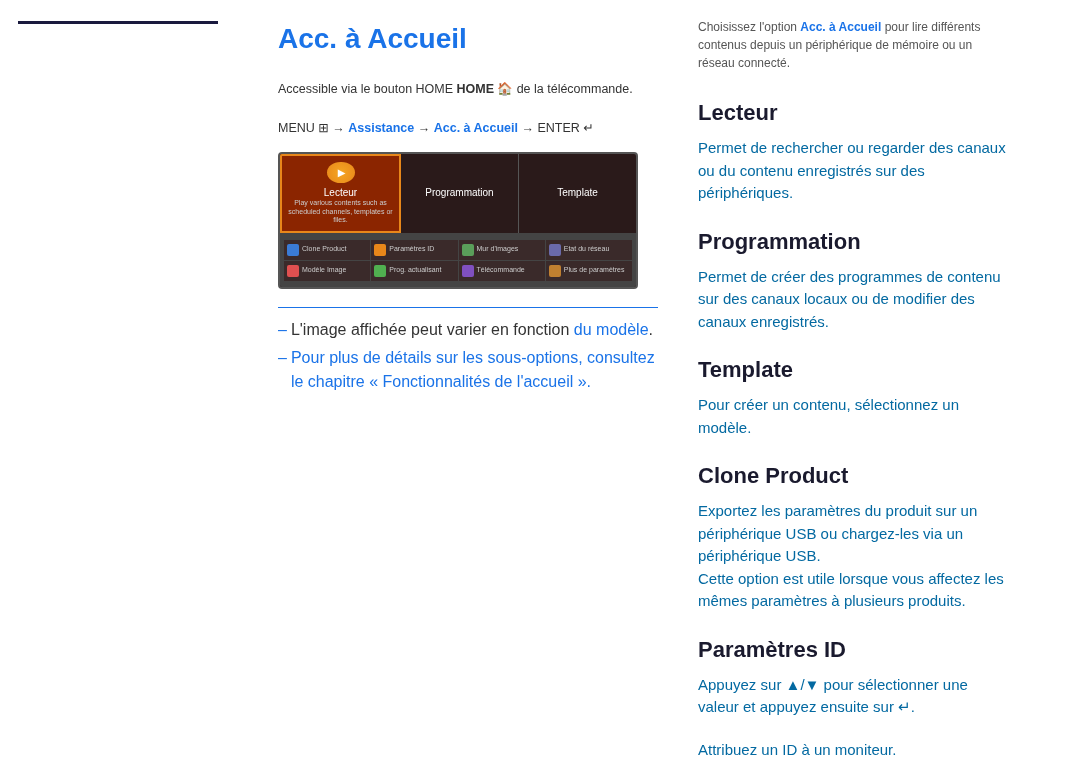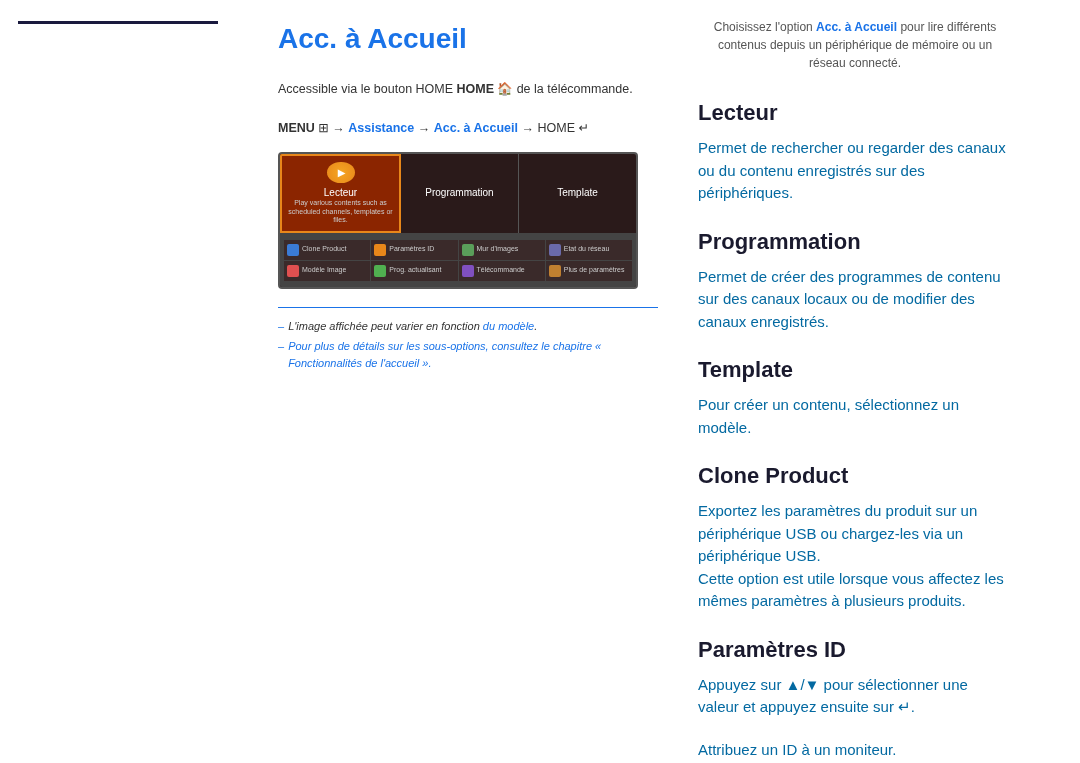--- a/index.html
+++ b/index.html
@@ -64,21 +64,21 @@
       margin-bottom: 20px;
     }
 
     .menu-path {
       font-size: 12.5px;
       color: #333;
       margin-bottom: 14px;
       font-weight: 400;
     }
     .menu-path strong {
-      font-weight: 700;
+      font-weight: 400;
     }
     .menu-path .highlight {
       color: #1a73e8;
       font-weight: 700;
     }
 
     
     .tv-screen {
       width: 360px;
       background: #2a1a1a;
@@ -175,45 +175,43 @@
     }
 
     
     .notes {
       margin-top: 8px;
       border-top: 1px solid #1a73e8;
       padding-top: 10px;
     }
 
     .note-item {
-      font-size: 11px;
+      font-size: 16px;
       color: #1a73e8;
       margin-bottom: 4px;
       display: flex;
       gap: 4px;
-      font-style: italic;
     }
 
     .note-item::before {
       content: '–';
       flex-shrink: 0;
     }
 
     
     .right-column {
       flex: 1;
       padding-top: 0;
     }
 
     .intro-text {
       font-size: 12px;
       color: #555;
       margin-bottom: 24px;
       line-height: 1.5;
-      text-align: center;
     }
 
     .section-heading {
       font-size: 22px;
       font-weight: 700;
       color: #1a1a2e;
       margin-bottom: 8px;
       margin-top: 0;
     }
 
@@ -252,21 +250,21 @@
         <span> de la télécommande.</span>
       </p>
 
       <p class="menu-path">
         <strong>MENU</strong>
         <span> ⊞ </span>
         <span> → </span>
         <span class="highlight">Assistance</span>
         <span> → </span>
         <span class="highlight">Acc. à Accueil</span>
-        <span> → HOME </span>
+        <span> → ENTER </span>
         <span>↵</span>
       </p>
 
       <div class="tv-screen">
         <div class="tv-menu-row">
 
           <div class="tv-menu-item active">
             <div class="play-icon"></div>
             <div class="tv-menu-label">Lecteur</div>
             <div class="tv-menu-sublabel">Play various contents such as scheduled channels, templates or files.</div>

